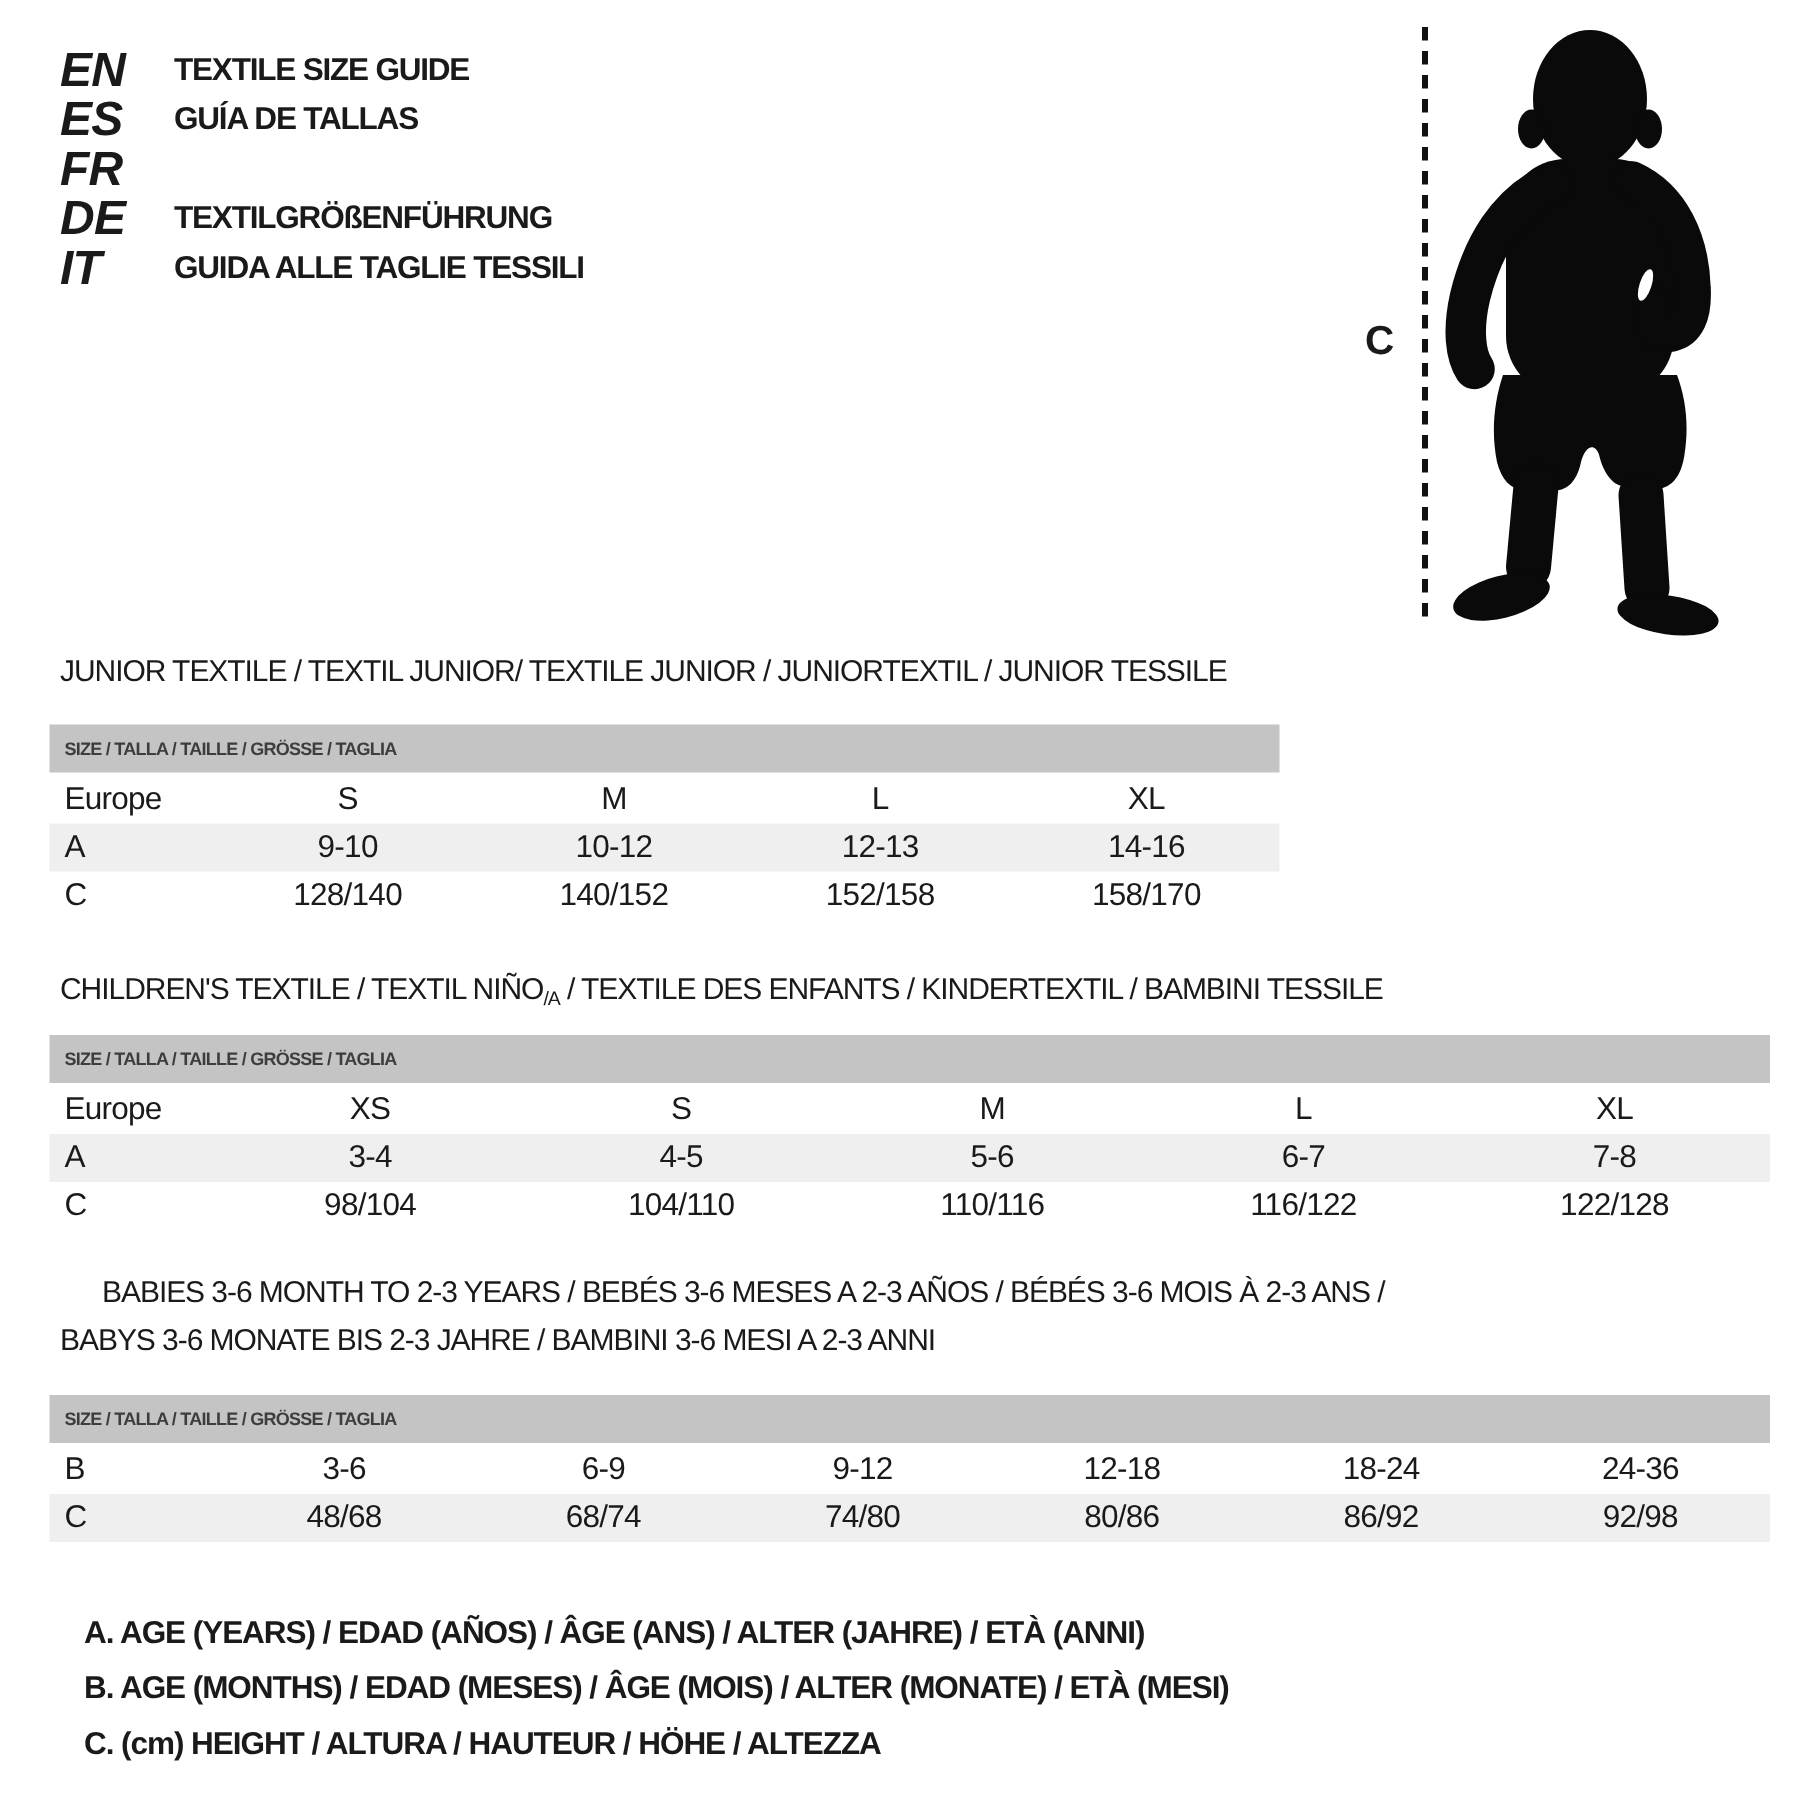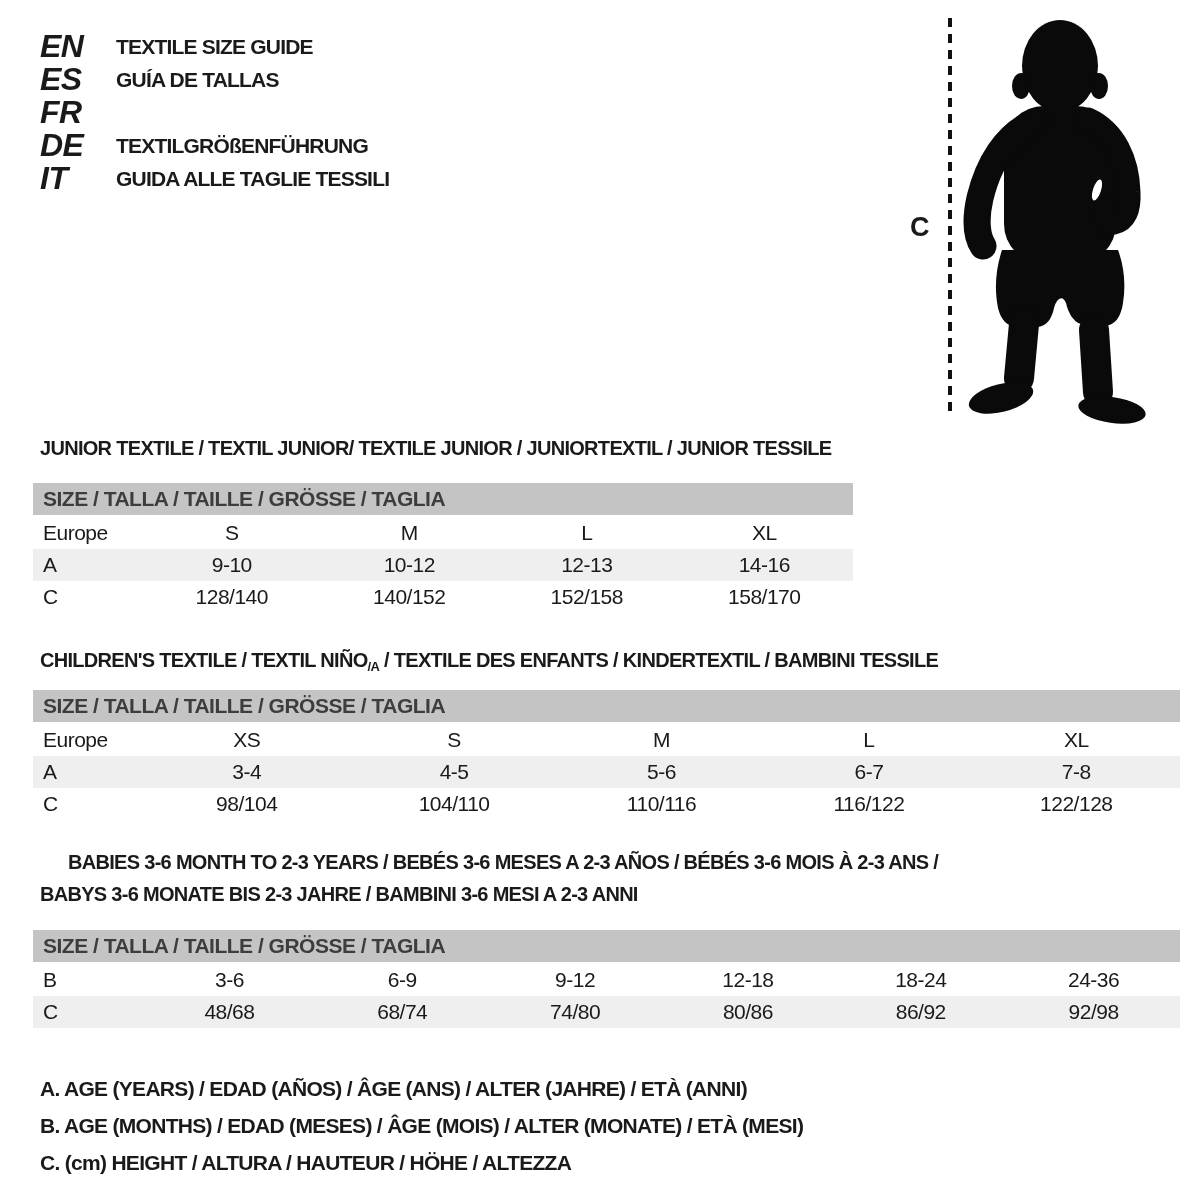--- a/index.html
+++ b/index.html
@@ -18,43 +18,43 @@
   .lang-row{display:flex;height:33px;align-items:center;}
   .lang-code{width:76px;font-size:32px;font-weight:bold;letter-spacing:-0.5px;font-style:italic;}
   .lang-title{font-size:21px;font-weight:bold;letter-spacing:-0.8px;white-space:nowrap;}
 
   
   .figure{position:absolute;left:900px;top:0;width:300px;height:440px;}
   .figure svg{position:absolute;left:0;top:0;}
   .figure-label{position:absolute;left:10px;top:212px;font-size:27px;font-weight:bold;}
 
   
-  .section-title{position:absolute;left:40px;font-size:20px;font-weight:bold;
+  .section-title{position:absolute;left:40px;font-size:20px;font-weight:normal;
     letter-spacing:-0.7px;white-space:nowrap;}
   .section-title .sub{font-size:13px;vertical-align:-4px;}
 
   
   .size-table{position:absolute;left:33px;}
   .size-bar{height:32px;background:var(--bar);color:var(--bar-ink);
-    font-size:21px;font-weight:bold;letter-spacing:-0.5px;
+    font-size:12px;font-weight:bold;letter-spacing:-0.5px;
     display:flex;align-items:center;padding-left:10px;margin-bottom:2px;}
   .trow{display:grid;height:32px;align-items:center;
     font-size:21px;font-weight:normal;letter-spacing:-0.5px;}
   .trow.shaded{background:var(--shade);}
   .cols-4{grid-template-columns:110px repeat(4,1fr);}
   .cols-5{grid-template-columns:110px repeat(5,1fr);}
   .cols-6{grid-template-columns:110px repeat(6,1fr);}
   .cell{text-align:center;}
   .cell.label{text-align:left;padding-left:10px;}
 
   .w-junior{width:820px;}
   .w-wide{width:1147px;}
 
   
-  .legend{position:absolute;left:40px;top:1070px;}
+  .legend{position:absolute;left:56px;top:1070px;}
   .legend-line{height:37px;display:flex;align-items:center;
     font-size:21px;font-weight:bold;letter-spacing:-0.7px;white-space:nowrap;}
 </style>
 </head>
 <body>
 
 <div class="page">
 
   <div class="lang-block">
     <div class="lang-row">

